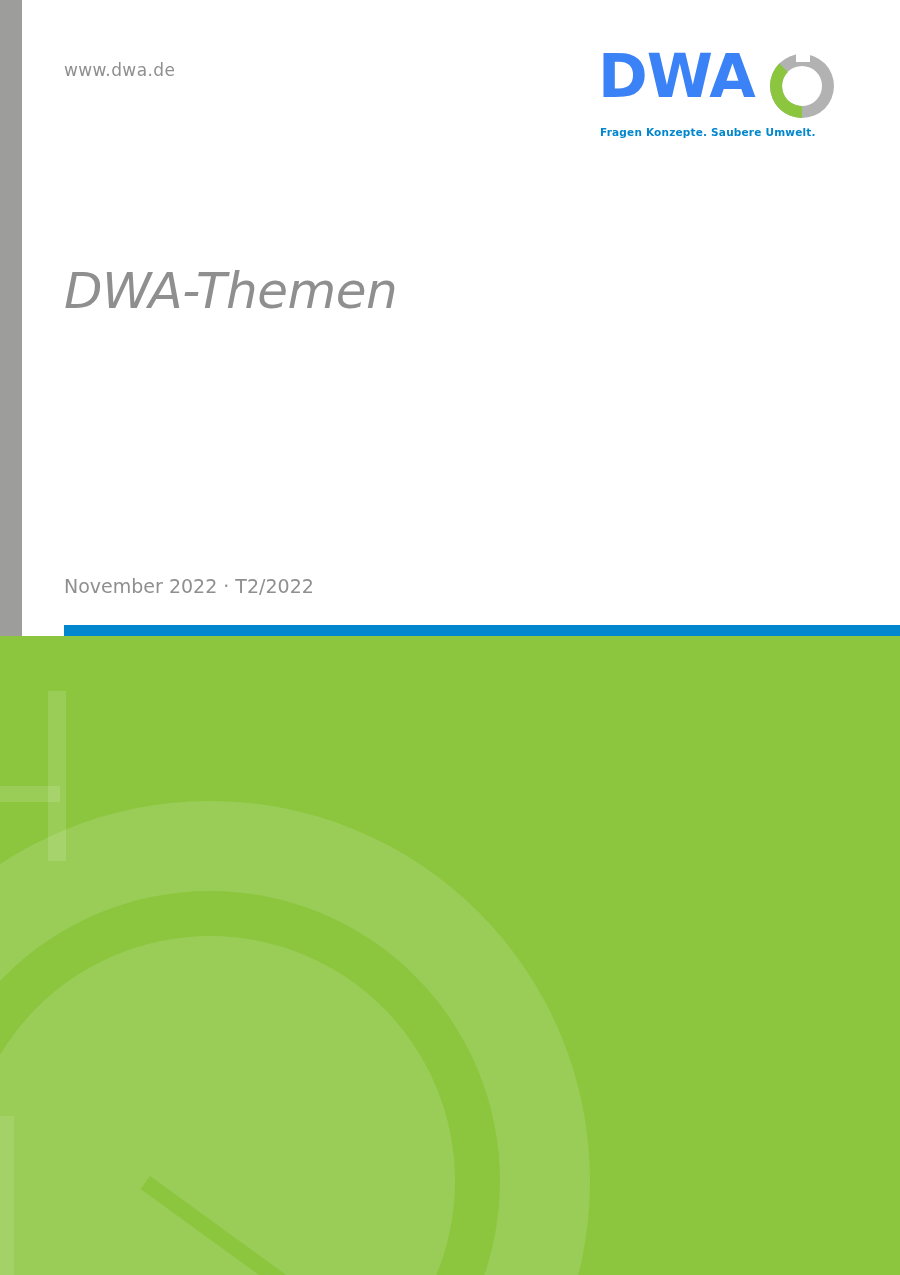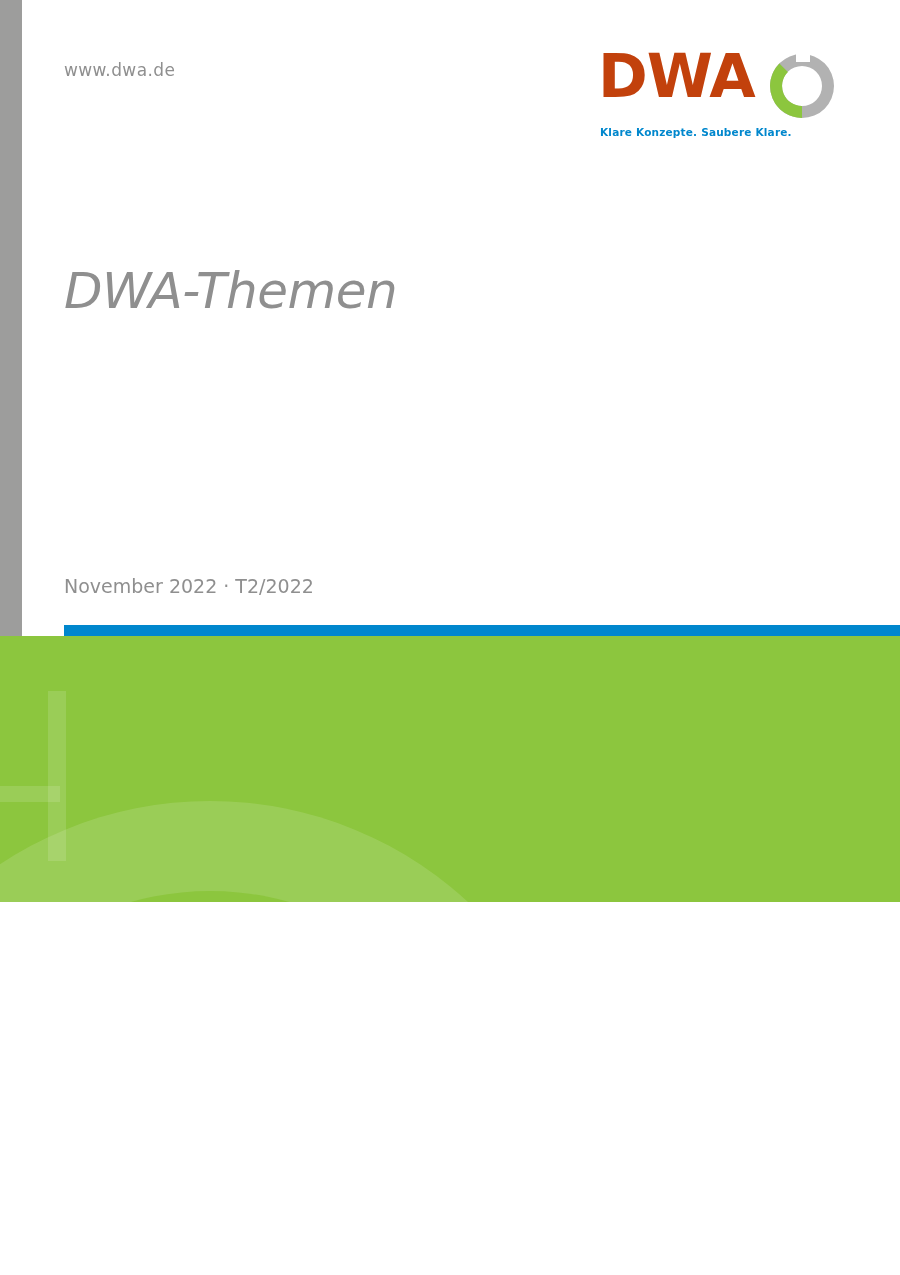--- a/index.html
+++ b/index.html
@@ -6,21 +6,21 @@
     margin: 0;
     padding: 0;
     background: #ffffff;
   }
   body {
     font-family: "DejaVu Sans", sans-serif;
   }
   .page {
     position: relative;
     width: 900px;
-    height: 902px;
+    height: 1275px;
     background: #ffffff;
     overflow: hidden;
   }
 
   
   .left-bar {
     position: absolute;
     left: 0;
     top: 0;
     width: 22px;
@@ -54,21 +54,21 @@
     top: 46px;
     width: 240px;
     height: 100px;
   }
   .logo-text {
     position: absolute;
     left: 0;
     top: 0;
     font-size: 60px;
     font-weight: bold;
-    color: #c2410c;
+    color: #3b82f6;
     letter-spacing: -1px;
     line-height: 1;
   }
   .logo-ring {
     position: absolute;
     right: 0;
     top: 4px;
     width: 72px;
     height: 72px;
   }
@@ -210,21 +210,21 @@
 
     <div class="logo">
       <div class="logo-text">DWA</div>
       <div class="logo-ring">
         <svg width="72" height="72" viewBox="0 0 72 72">
           <path d="M36 4 A32 32 0 0 1 36 68 A32 32 0 0 1 36 4 Z M36 16 A20 20 0 1 0 36 56 A20 20 0 0 0 36 16 Z" fill="#b2b2b2"></path>
           <path d="M36 68 A32 32 0 0 1 13.4 13.4 L21.9 21.9 A20 20 0 0 0 36 56 Z" fill="#8cc63e"></path>
           <rect x="30" y="0" width="14" height="12" fill="#ffffff"></rect>
         </svg>
       </div>
-      <div class="logo-claim">Klare Konzepte. Saubere Klare.</div>
+      <div class="logo-claim">Fragen Konzepte. Saubere Umwelt.</div>
     </div>
 
     <div class="series-title">DWA-Themen</div>
 
 
     <div class="date-line">November 2022 · T2/2022</div>
   </div>
 
   <div class="blue-rule"></div>
 

